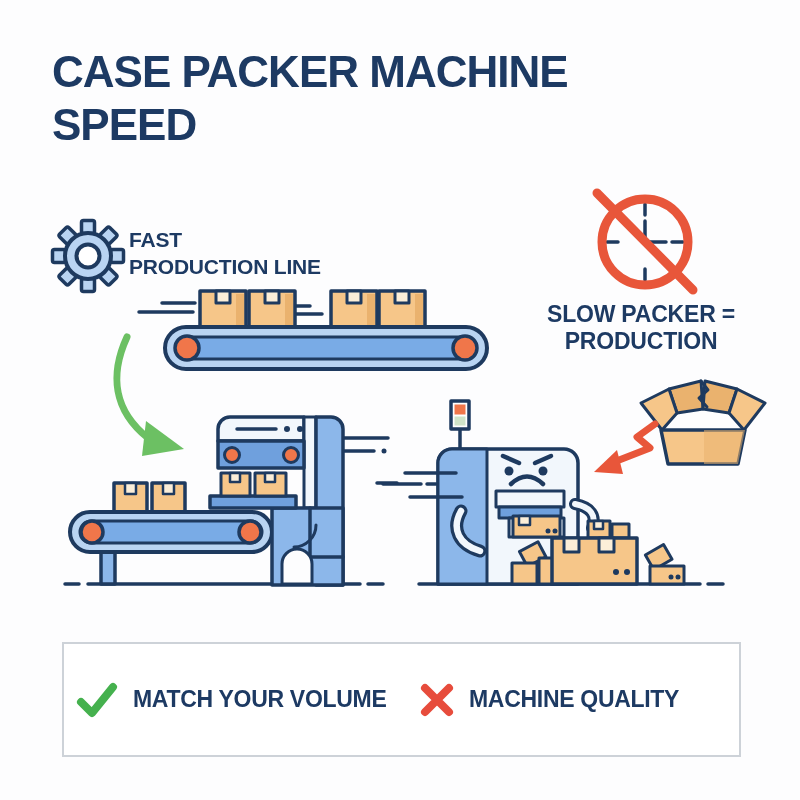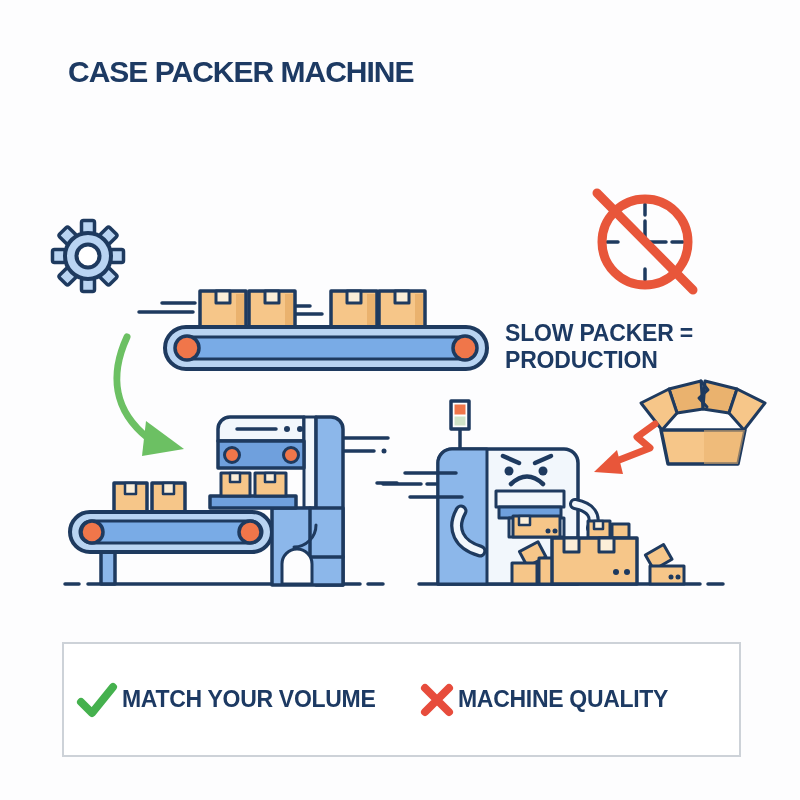--- a/index.html
+++ b/index.html
@@ -24,49 +24,52 @@
   }
   html,body{margin:0;padding:0;}
   body{
     width:800px;height:800px;position:relative;overflow:hidden;
     background:var(--background);
     font-family:"Liberation Sans",sans-serif;
     color:var(--title-navy);
   }
   #scene{position:absolute;left:0;top:0;z-index:1;}
   .txt{position:absolute;z-index:2;font-weight:bold;color:var(--title-navy);}
-  .title{left:68px;top:45px;font-size:30px;line-height:53px;letter-spacing:-1px;}
+  .title{left:52px;top:45px;font-size:44px;line-height:53px;letter-spacing:-1px;}
   .fast-label{left:129px;top:226px;font-size:21px;line-height:27px;letter-spacing:-0.2px;}
-  .slow-label{left:505px;top:320px;width:272px;font-size:23px;line-height:27px;letter-spacing:-0.2px;}
+  .slow-label{left:505px;top:301px;width:272px;text-align:center;font-size:23px;line-height:27px;letter-spacing:-0.2px;}
   .footer{
     position:absolute;z-index:2;left:62px;top:642px;width:679px;height:115px;
     border:2px solid var(--footer-border);background:#ffffff;box-sizing:border-box;
   }
-  .footer-item{position:absolute;top:0;height:100%;display:flex;align-items:center;gap:4px;}
+  .footer-item{position:absolute;top:0;height:100%;display:flex;align-items:center;gap:15px;}
   .footer-item.do{left:12px;}
   .footer-item.dont{left:356px;}
   .footer-label{font-weight:bold;font-size:23px;letter-spacing:-0.3px;color:var(--title-navy);white-space:nowrap;}
   
   .st{stroke:var(--outline-navy);stroke-linejoin:round;stroke-linecap:round;}
   .sw4{stroke-width:4;} .sw35{stroke-width:3.5;} .sw3{stroke-width:3;} .sw25{stroke-width:2.5;}
   .f-light{fill:var(--light-blue);} .f-belt{fill:var(--belt-blue);} .f-sky{fill:var(--sky-blue);}
   .f-mid{fill:var(--mid-blue);} .f-panel{fill:var(--panel-white);} .f-tan{fill:var(--box-tan);}
   .f-tand{fill:var(--box-tan-dark);} .f-notch{fill:var(--notch-cream);} .f-orange{fill:var(--roller-orange);}
   .f-navy{fill:var(--outline-navy);} .f-none{fill:none;} .f-bg{fill:var(--background);} .f-white{fill:#ffffff;}
   .speed{stroke:var(--outline-navy);stroke-width:3.5;stroke-linecap:round;fill:none;}
   .alert{stroke:var(--alert-red);} .f-alert{fill:var(--alert-red);}
 </style>
 </head>
 <body>
 
 <div class="txt title">
   <div>CASE PACKER MACHINE</div>
+  <div>SPEED</div>
 </div>
 
 <div class="txt fast-label">
+  <div>FAST</div>
+  <div>PRODUCTION LINE</div>
 </div>
 
 <div class="txt slow-label">
   <div>SLOW PACKER =</div>
   <div>PRODUCTION</div>
 </div>
 
 <svg id="scene" width="800" height="800" viewBox="0 0 800 800">
 
   <g transform="translate(88,256)">

